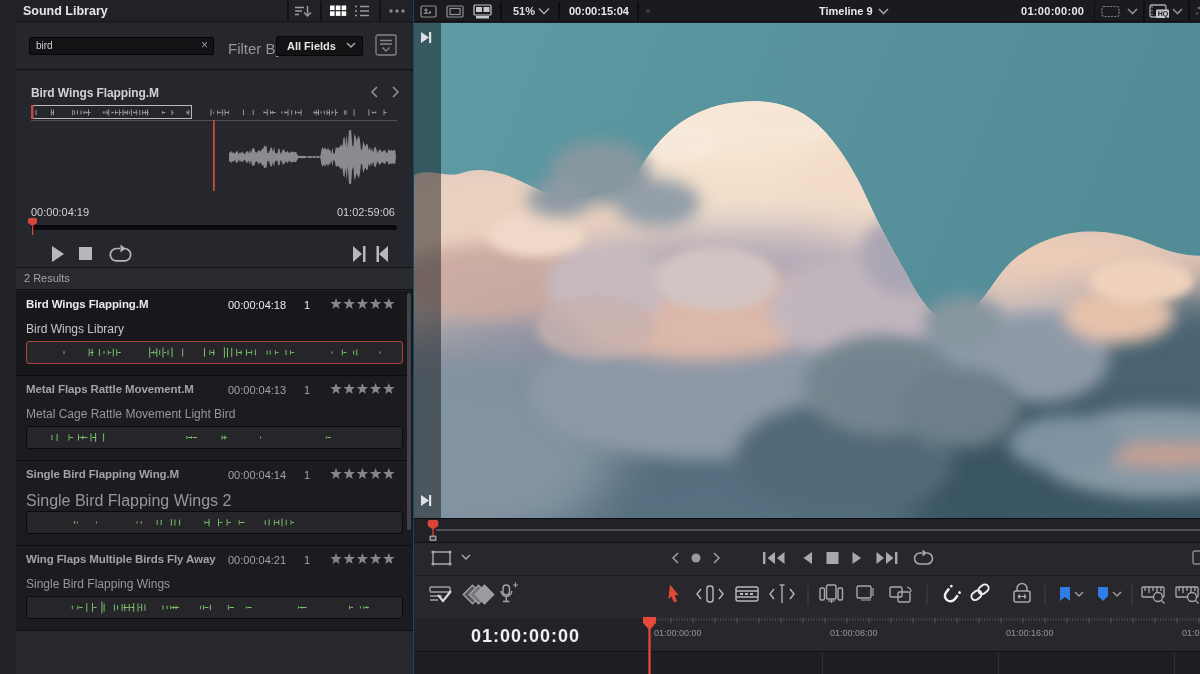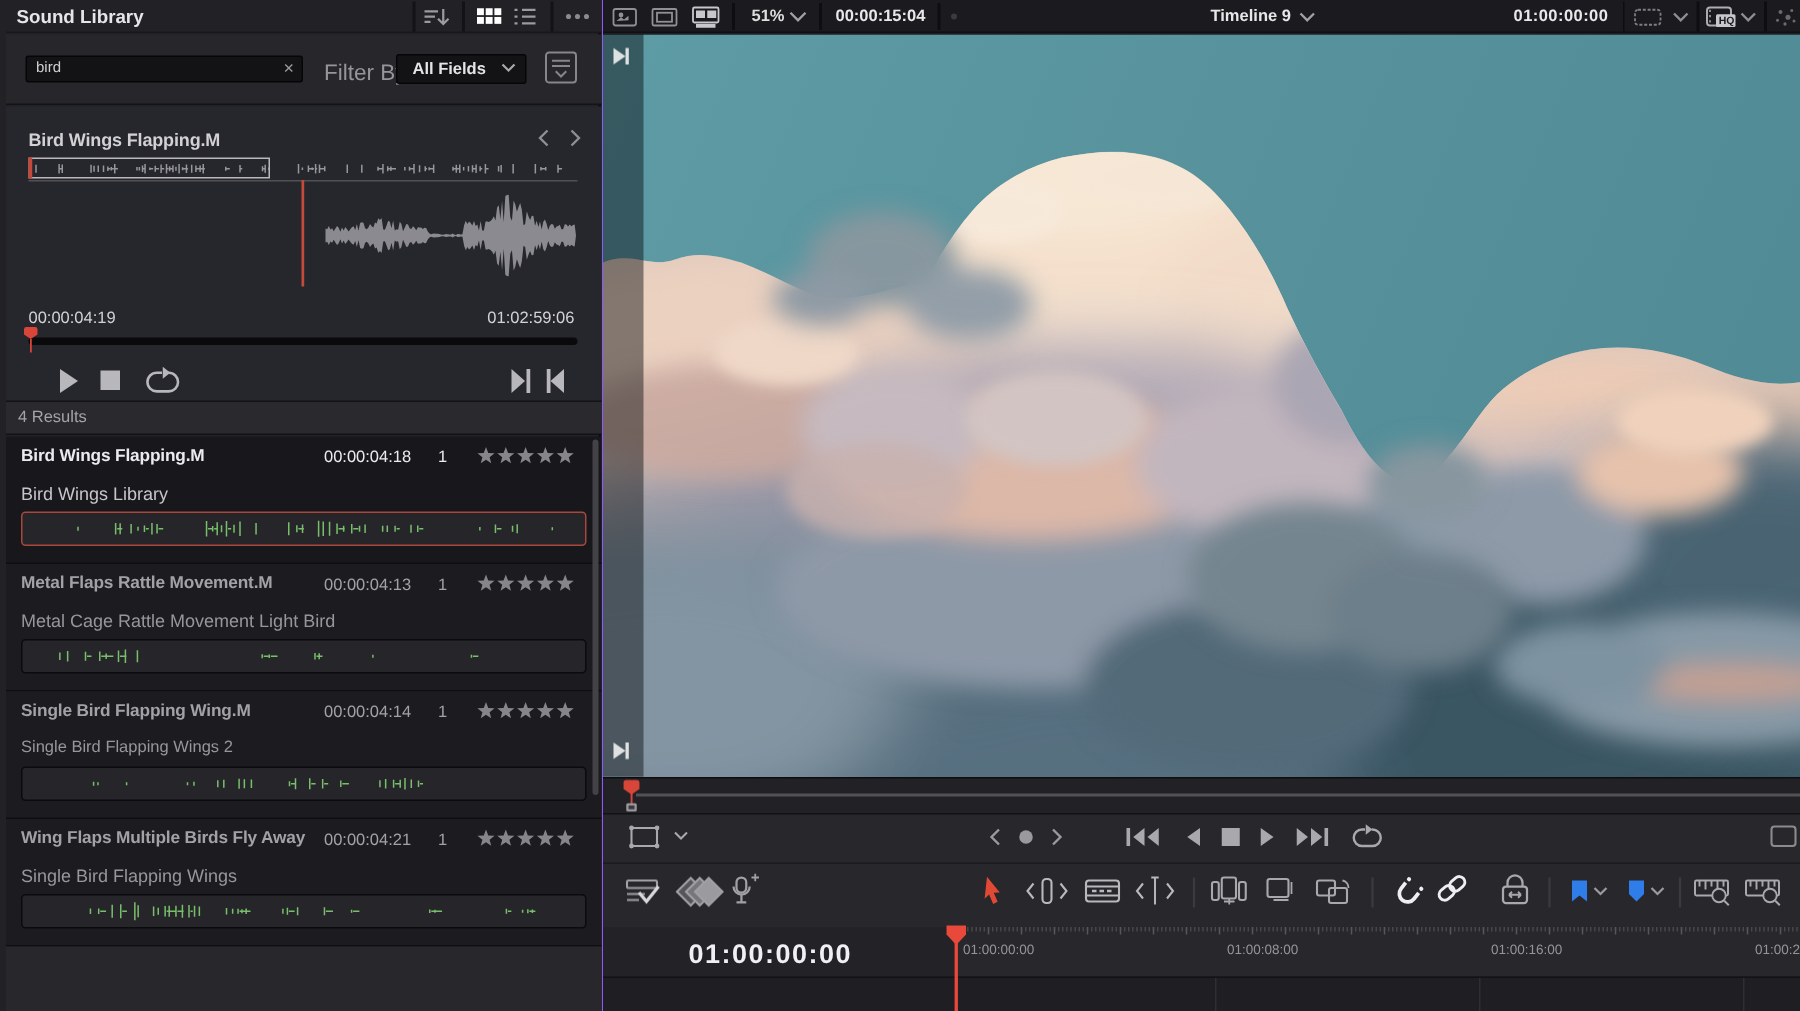--- a/index.html
+++ b/index.html
@@ -1,18 +1,18 @@
 <!DOCTYPE html>
 <html><head><meta charset="utf-8"><style>
 *{margin:0;padding:0;box-sizing:border-box}
 html,body{width:1200px;height:674px;overflow:hidden;background:#212126;font-family:"Liberation Sans",sans-serif;}
 .abs{position:absolute}
 .txt{position:absolute;white-space:nowrap}
 </style></head><body>
-<div class="abs" style="left:4px;top:0;width:1016px;height:674px;background:#8b5cf6">
+<div class="abs" style="left:16px;top:0;width:1016px;height:674px;background:#0c4a6e">
 <div class="abs" style="left:0;top:0;width:397px;height:674px;background:#212126;border-right:2px solid #0c0c0f">
       <div class="abs" style="left:0;top:0;width:397px;height:22px;background:#212126;border-bottom:1px solid #18181c"></div>
       <div class="txt" style="left:7px;top:4px;font-size:12.5px;font-weight:bold;color:#e6e6e8">Sound Library</div>
       <svg class="abs" style="left:265px;top:0" width="132" height="22" viewBox="0 0 132 22">
 <line x1="7" y1="1" x2="7" y2="21" stroke="#131317" stroke-width="2"></line>
 <line x1="40" y1="1" x2="40" y2="21" stroke="#131317" stroke-width="2"></line>
 <line x1="99" y1="1" x2="99" y2="21" stroke="#131317" stroke-width="2"></line>
 <g stroke="#9a9a9f" stroke-width="1.5" fill="none">
 <path d="M14 7.5h9M14 11h7M14 14.5h4"></path>
           <path d="M26.5 6v9.5M23 12.5l3.5 3.5 3.5-3.5"></path>
@@ -82,21 +82,21 @@
 <g fill="#b8b8bc">
           <path d="M337 6l9 8-9 8z"></path>
           <rect x="347" y="6" width="2.5" height="16"></rect>
         </g>
 <g fill="#b8b8bc">
           <path d="M372 6l-9 8 9 8z"></path>
           <rect x="360.5" y="6" width="2.5" height="16"></rect>
         </g>
 </svg>
       <div class="abs" style="left:0;top:267px;width:397px;height:23px;background:#29292e;border-top:1px solid #131317;border-bottom:1px solid #131317"></div>
-      <div class="txt" style="left:8px;top:272px;font-size:11px;color:#a4a4a8">4 Results</div>
+      <div class="txt" style="left:8px;top:272px;font-size:11px;color:#a4a4a8">2 Results</div>
       <div class="abs" style="left:0;top:291px;width:397px;height:85px;background:#18181c;border-bottom:1px solid #0e0e11"></div>
       <div class="txt" style="left:10px;top:298px;font-size:11.5px;font-weight:bold;letter-spacing:-0.1px;color:#ebebed">Bird Wings Flapping.M</div>
       <div class="txt" style="left:212px;top:299px;font-size:11px;color:#ebebed">00:00:04:18</div>
       <div class="txt" style="left:288px;top:299px;font-size:11px;color:#ebebed">1</div>
       <svg class="abs" style="left:308px;top:296px" width="75" height="16" viewBox="0 0 75 16">
         <polygon points="12.0,2.0 13.5,6.0 17.7,6.1 14.4,8.8 15.5,12.9 12.0,10.5 8.5,12.9 9.6,8.8 6.3,6.1 10.5,6.0" fill="#85858a"></polygon>
         <polygon points="25.2,2.0 26.7,6.0 30.9,6.1 27.6,8.8 28.7,12.9 25.2,10.5 21.7,12.9 22.8,8.8 19.5,6.1 23.7,6.0" fill="#85858a"></polygon>
         <polygon points="38.4,2.0 39.9,6.0 44.1,6.1 40.8,8.8 41.9,12.9 38.4,10.5 34.9,12.9 36.0,8.8 32.7,6.1 36.9,6.0" fill="#85858a"></polygon>
         <polygon points="51.6,2.0 53.1,6.0 57.3,6.1 54.0,8.8 55.1,12.9 51.6,10.5 48.1,12.9 49.2,8.8 45.9,6.1 50.1,6.0" fill="#85858a"></polygon>
         <polygon points="64.8,2.0 66.3,6.0 70.5,6.1 67.2,8.8 68.3,12.9 64.8,10.5 61.3,12.9 62.4,8.8 59.1,6.1 63.3,6.0" fill="#85858a"></polygon>
@@ -126,21 +126,21 @@
       <div class="txt" style="left:10px;top:468px;font-size:11.5px;font-weight:600;letter-spacing:-0.1px;color:#a2a2a6">Single Bird Flapping Wing.M</div>
       <div class="txt" style="left:212px;top:469px;font-size:11px;color:#a2a2a6">00:00:04:14</div>
       <div class="txt" style="left:288px;top:469px;font-size:11px;color:#a2a2a6">1</div>
       <svg class="abs" style="left:308px;top:466px" width="75" height="16" viewBox="0 0 75 16">
         <polygon points="12.0,2.0 13.5,6.0 17.7,6.1 14.4,8.8 15.5,12.9 12.0,10.5 8.5,12.9 9.6,8.8 6.3,6.1 10.5,6.0" fill="#85858a"></polygon>
         <polygon points="25.2,2.0 26.7,6.0 30.9,6.1 27.6,8.8 28.7,12.9 25.2,10.5 21.7,12.9 22.8,8.8 19.5,6.1 23.7,6.0" fill="#85858a"></polygon>
         <polygon points="38.4,2.0 39.9,6.0 44.1,6.1 40.8,8.8 41.9,12.9 38.4,10.5 34.9,12.9 36.0,8.8 32.7,6.1 36.9,6.0" fill="#85858a"></polygon>
         <polygon points="51.6,2.0 53.1,6.0 57.3,6.1 54.0,8.8 55.1,12.9 51.6,10.5 48.1,12.9 49.2,8.8 45.9,6.1 50.1,6.0" fill="#85858a"></polygon>
         <polygon points="64.8,2.0 66.3,6.0 70.5,6.1 67.2,8.8 68.3,12.9 64.8,10.5 61.3,12.9 62.4,8.8 59.1,6.1 63.3,6.0" fill="#85858a"></polygon>
       </svg>
-      <div class="txt" style="left:10px;top:492px;font-size:11px;color:#97979b">Single Bird Flapping Wings 2</div>
+      <div class="txt" style="left:10px;top:492px;font-size:16px;color:#97979b">Single Bird Flapping Wings 2</div>
       <div class="abs" style="left:10px;top:511px;width:377px;height:23px;background:#26262a;border:1px solid #0b0b0e;border-radius:3px"></div>
       <svg class="abs" style="left:10px;top:511px" width="377" height="23" viewBox="0 0 377 23">
         <path d="M48.4 10.1V12.9M51.3 10.5V12.5M70.4 10.5V12.5M111.0 10.5V12.5M115.3 10.2V12.8M131.2 9.1V13.9M135.2 8.8V14.2M145.4 8.2V14.8M148.9 8.5V14.5M153.6 8.6V14.4M179.0 9.9V13.1M180.0 11.5h3.2M183.0 7.9V15.1M192.5 7.8V15.2M193.5 11.5h2.9M201.1 8.3V14.7M202.1 11.5h2.7M213.2 9.3V13.7M214.2 11.5h4.4M239.3 9.2V13.8M243.1 8.4V14.6M248.4 8.8V14.2M249.4 11.5h3.4M252.8 8.9V14.1M256.0 7.7V15.3M260.2 8.7V14.3M265.0 9.4V13.6M266.0 11.5h2.0" stroke="#79bf6b" stroke-width="1" fill="none"></path>
       </svg>
       <div class="abs" style="left:0;top:546px;width:397px;height:85px;background:#1c1c20;border-bottom:1px solid #0e0e11"></div>
       <div class="txt" style="left:10px;top:553px;font-size:11.5px;font-weight:600;letter-spacing:-0.1px;color:#a2a2a6">Wing Flaps Multiple Birds Fly Away</div>
       <div class="txt" style="left:212px;top:554px;font-size:11px;color:#a2a2a6">00:00:04:21</div>
       <div class="txt" style="left:288px;top:554px;font-size:11px;color:#a2a2a6">1</div>
       <svg class="abs" style="left:308px;top:551px" width="75" height="16" viewBox="0 0 75 16">
         <polygon points="12.0,2.0 13.5,6.0 17.7,6.1 14.4,8.8 15.5,12.9 12.0,10.5 8.5,12.9 9.6,8.8 6.3,6.1 10.5,6.0" fill="#85858a"></polygon>

